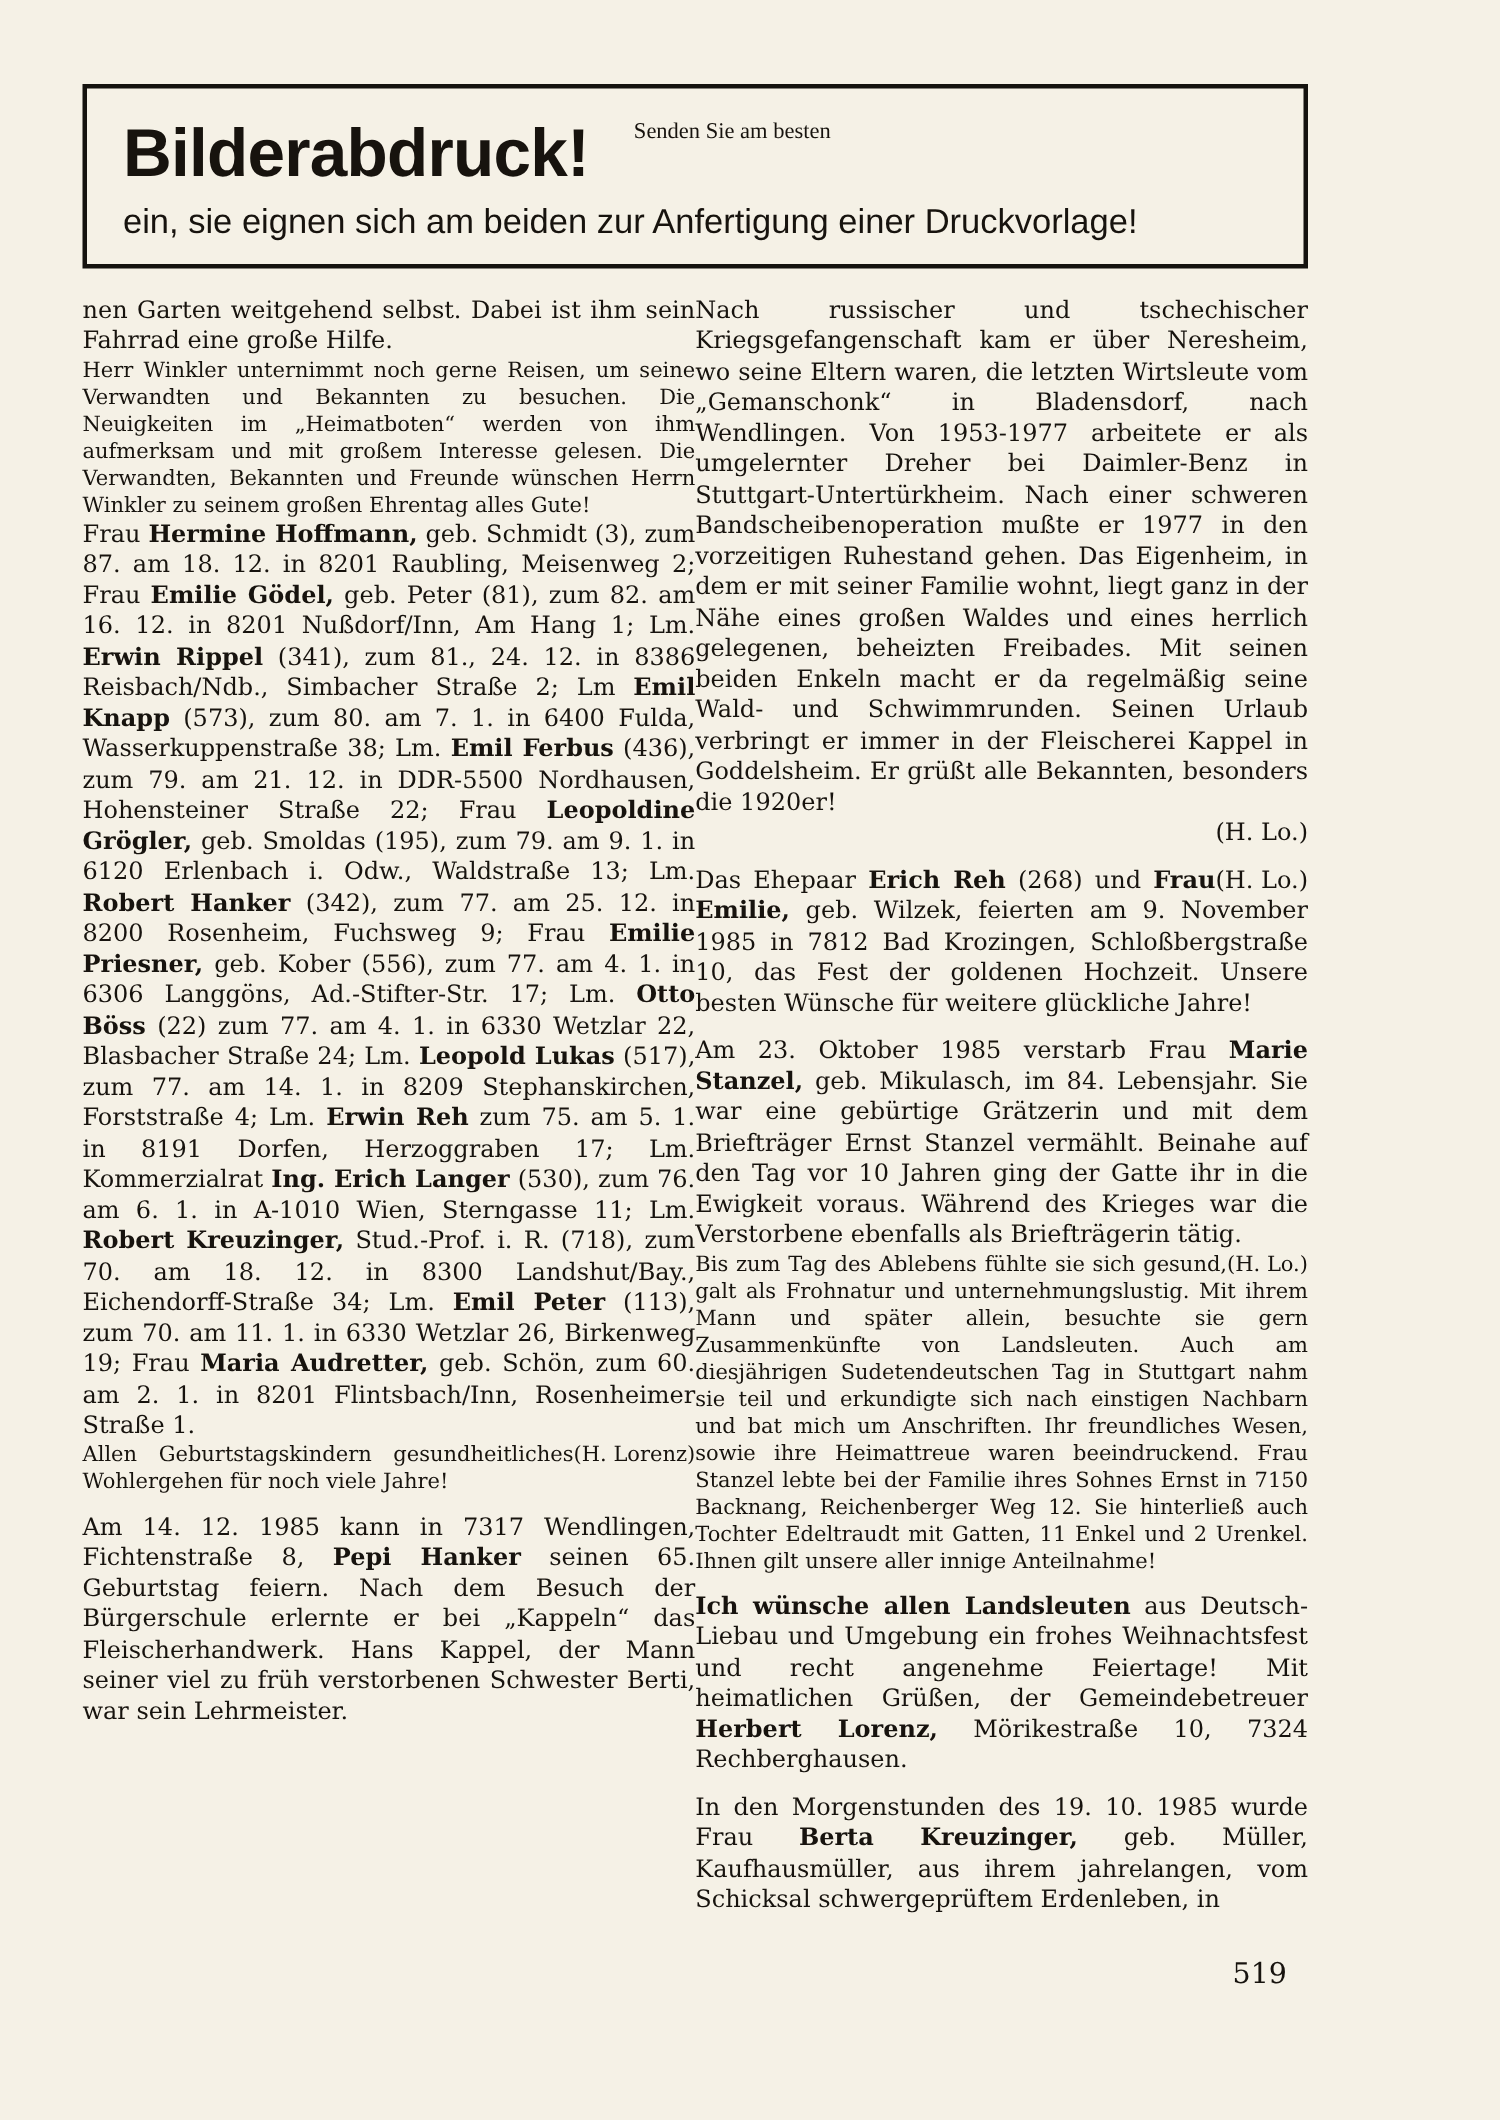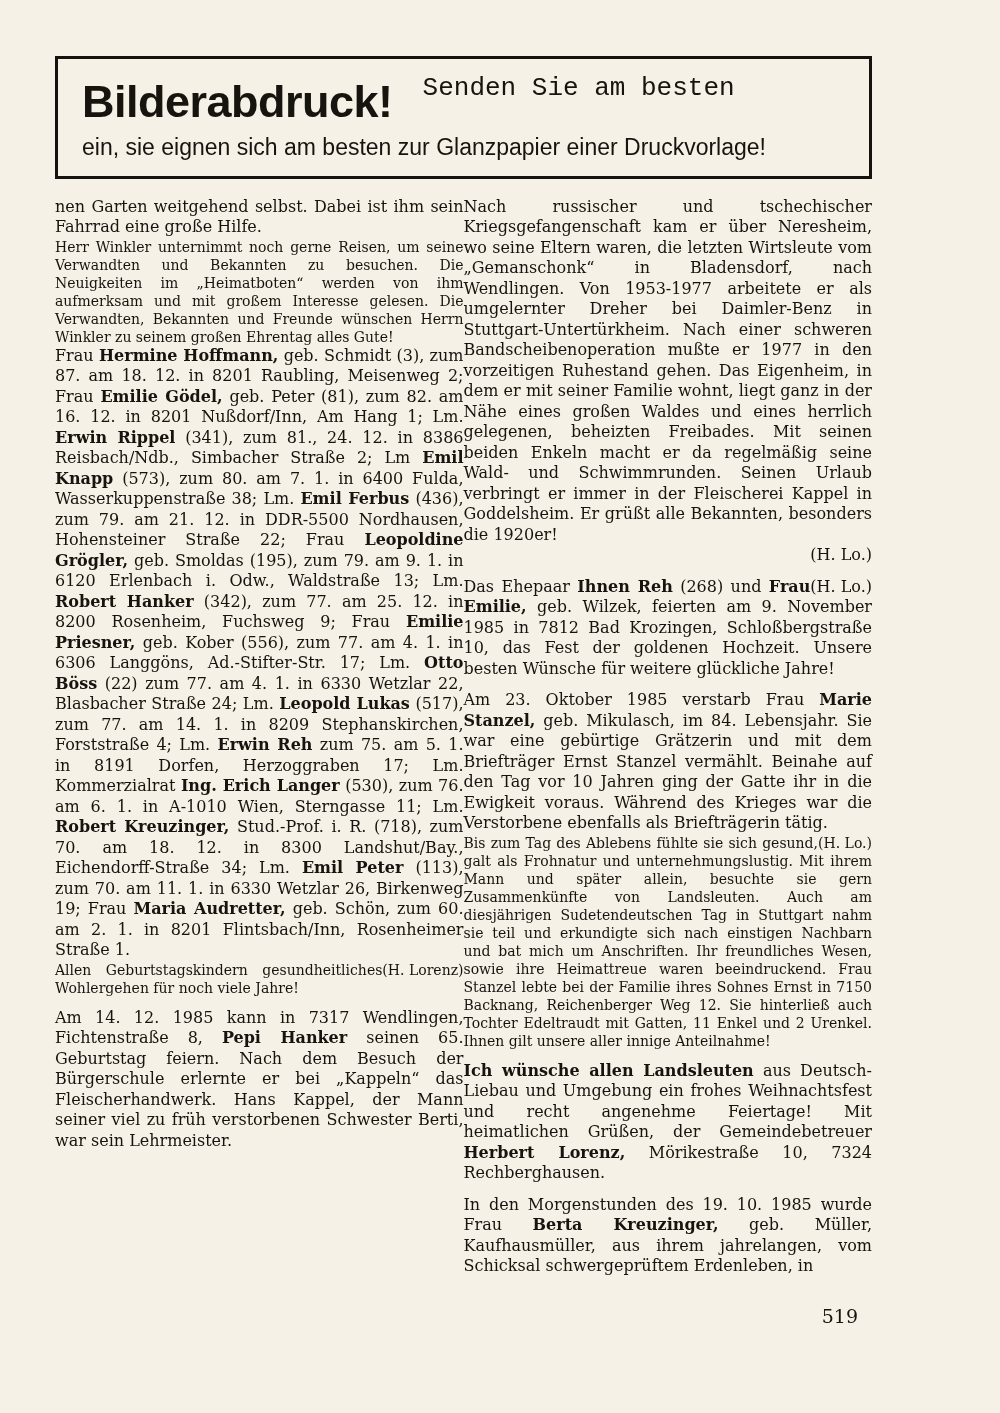--- a/index.html
+++ b/index.html
@@ -26,22 +26,22 @@
     font-family:"Liberation Sans", sans-serif;
     font-weight:700;
     font-size:45px;
     line-height:1.1;
     letter-spacing:-0.5px;
     margin-top:6px;
     white-space:nowrap;
   }
   .ad-right {
     margin-left:30px;
-    font-family:Liberation Mono, monospace;
-    font-size:26px;
+    font-family:Liberation Serif, serif;
+    font-size:15px;
     line-height:31px;
     padding-top:2px;
   }
   .u { font-weight:700; text-decoration:underline; text-underline-offset:3px; }
   .ad-line3 {
     font-family:"Liberation Sans", sans-serif;
     font-size:23px;
     line-height:30px;
     margin-top:5px;
   }
@@ -76,37 +76,37 @@
 
 <div class="paper">
 
   <div class="ad-box">
     <div class="ad-row1">
       <div class="ad-title">Bilderabdruck!</div>
       <div class="ad-right">
         <div>Senden Sie am besten</div>
       </div>
     </div>
-    <div class="ad-line3">ein, sie eignen sich am besten zur Glanzpapier einer Druckvorlage!</div>
+    <div class="ad-line3">ein, sie eignen sich am beiden zur Anfertigung einer Druckvorlage!</div>
   </div>
 
   <div class="columns">
 
     <div class="col">
       <p class="para"><span>nen Garten weitgehend selbst. Dabei ist ihm sein Fahrrad eine große Hilfe.</span></p>
       <p class="para small"><span>Herr Winkler unternimmt noch gerne Reisen, um seine Verwandten und Bekannten zu besuchen. Die Neuigkeiten im „Heimatboten“ werden von ihm aufmerksam und mit großem Interesse gelesen. Die Verwandten, Bekannten und Freunde wünschen Herrn Winkler zu seinem großen Ehrentag alles Gute!</span></p>
       <p class="para"><span>Frau </span><b>Hermine Hoffmann,</b><span> geb. Schmidt (3), zum 87. am 18. 12. in 8201 Raubling, Meisenweg 2; Frau </span><b>Emilie Gödel,</b><span> geb. Peter (81), zum 82. am 16. 12. in 8201 Nußdorf/Inn, Am Hang 1; Lm. </span><b>Erwin Rippel</b><span> (341), zum 81., 24. 12. in 8386 Reisbach/Ndb., Simbacher Straße 2; Lm </span><b>Emil Knapp</b><span> (573), zum 80. am 7. 1. in 6400 Fulda, Wasserkuppenstraße 38; Lm. </span><b>Emil Ferbus</b><span> (436), zum 79. am 21. 12. in DDR-5500 Nordhausen, Hohensteiner Straße 22; Frau </span><b>Leopoldine Grögler,</b><span> geb. Smoldas (195), zum 79. am 9. 1. in 6120 Erlenbach i. Odw., Waldstraße 13; Lm. </span><b>Robert Hanker</b><span> (342), zum 77. am 25. 12. in 8200 Rosenheim, Fuchsweg 9; Frau </span><b>Emilie Priesner,</b><span> geb. Kober (556), zum 77. am 4. 1. in 6306 Langgöns, Ad.-Stifter-Str. 17; Lm. </span><b>Otto Böss</b><span> (22) zum 77. am 4. 1. in 6330 Wetzlar 22, Blasbacher Straße 24; Lm. </span><b>Leopold Lukas</b><span> (517), zum 77. am 14. 1. in 8209 Stephanskirchen, Forststraße 4; Lm. </span><b>Erwin Reh</b><span> zum 75. am 5. 1. in 8191 Dorfen, Herzoggraben 17; Lm. Kommerzialrat </span><b>Ing. Erich Langer</b><span> (530), zum 76. am 6. 1. in A-1010 Wien, Sterngasse 11; Lm. </span><b>Robert Kreuzinger,</b><span> Stud.-Prof. i. R. (718), zum 70. am 18. 12. in 8300 Landshut/Bay., Eichendorff-Straße 34; Lm. </span><b>Emil Peter</b><span> (113), zum 70. am 11. 1. in 6330 Wetzlar 26, Birkenweg 19; Frau </span><b>Maria Audretter,</b><span> geb. Schön, zum 60. am 2. 1. in 8201 Flintsbach/Inn, Rosenheimer Straße 1.</span></p>
       <p class="para small"><span class="flr">(H. Lorenz)</span><span>Allen Geburtstagskindern gesundheitliches Wohlergehen für noch viele Jahre! </span></p>
       <p class="para gap"><span>Am 14. 12. 1985 kann in 7317 Wendlingen, Fichtenstraße 8, </span><b>Pepi Hanker</b><span> seinen 65. Geburtstag feiern. Nach dem Besuch der Bürgerschule erlernte er bei „Kappeln“ das Fleischerhandwerk. Hans Kappel, der Mann seiner viel zu früh verstorbenen Schwester Berti, war sein Lehrmeister.</span></p>
     </div>
 
     <div class="col">
       <p class="para"><span>Nach russischer und tschechischer Kriegsgefangenschaft kam er über Neresheim, wo seine Eltern waren, die letzten Wirtsleute vom „Gemanschonk“ in Bladensdorf, nach Wendlingen. Von 1953-1977 arbeitete er als umgelernter Dreher bei Daimler-Benz in Stuttgart-Untertürkheim. Nach einer schweren Bandscheibenoperation mußte er 1977 in den vorzeitigen Ruhestand gehen. Das Eigenheim, in dem er mit seiner Familie wohnt, liegt ganz in der Nähe eines großen Waldes und eines herrlich gelegenen, beheizten Freibades. Mit seinen beiden Enkeln macht er da regelmäßig seine Wald- und Schwimmrunden. Seinen Urlaub verbringt er immer in der Fleischerei Kappel in Goddelsheim. Er grüßt alle Bekannten, besonders die 1920er!</span></p>
       <div class="sig-line">(H. Lo.)</div>
-      <p class="para gap"><span class="flr">(H. Lo.)</span><span>Das Ehepaar </span><b>Ihnen Reh</b><span> (268) und </span><b>Frau Emilie,</b><span> geb. Wilzek, feierten am 9. November 1985 in 7812 Bad Krozingen, Schloßbergstraße 10, das Fest der goldenen Hochzeit. Unsere besten Wünsche für weitere glückliche Jahre! </span></p>
+      <p class="para gap"><span class="flr">(H. Lo.)</span><span>Das Ehepaar </span><b>Erich Reh</b><span> (268) und </span><b>Frau Emilie,</b><span> geb. Wilzek, feierten am 9. November 1985 in 7812 Bad Krozingen, Schloßbergstraße 10, das Fest der goldenen Hochzeit. Unsere besten Wünsche für weitere glückliche Jahre! </span></p>
       <p class="para gap"><span>Am 23. Oktober 1985 verstarb Frau </span><b>Marie Stanzel,</b><span> geb. Mikulasch, im 84. Lebensjahr. Sie war eine gebürtige Grätzerin und mit dem Briefträger Ernst Stanzel vermählt. Beinahe auf den Tag vor 10 Jahren ging der Gatte ihr in die Ewigkeit voraus. Während des Krieges war die Verstorbene ebenfalls als Briefträgerin tätig.</span></p>
       <p class="para small"><span class="flr">(H. Lo.)</span><span>Bis zum Tag des Ablebens fühlte sie sich gesund, galt als Frohnatur und unternehmungslustig. Mit ihrem Mann und später allein, besuchte sie gern Zusammenkünfte von Landsleuten. Auch am diesjährigen Sudetendeutschen Tag in Stuttgart nahm sie teil und erkundigte sich nach einstigen Nachbarn und bat mich um Anschriften. Ihr freundliches Wesen, sowie ihre Heimattreue waren beeindruckend. Frau Stanzel lebte bei der Familie ihres Sohnes Ernst in 7150 Backnang, Reichenberger Weg 12. Sie hinterließ auch Tochter Edeltraudt mit Gatten, 11 Enkel und 2 Urenkel. Ihnen gilt unsere aller innige Anteilnahme! </span></p>
       <p class="para gap"><b>Ich wünsche allen Landsleuten</b><span> aus Deutsch-Liebau und Umgebung ein frohes Weihnachtsfest und recht angenehme Feiertage! Mit heimatlichen Grüßen, der Gemeindebetreuer </span><b>Herbert Lorenz,</b><span> Mörikestraße 10, 7324 Rechberghausen.</span></p>
       <p class="para gap"><span>In den Morgenstunden des 19. 10. 1985 wurde Frau </span><b>Berta Kreuzinger,</b><span> geb. Müller, Kaufhausmüller, aus ihrem jahrelangen, vom Schicksal schwergeprüftem Erdenleben, in</span></p>
     </div>
 
   </div>
 
   <div class="page-number">519</div>
 

